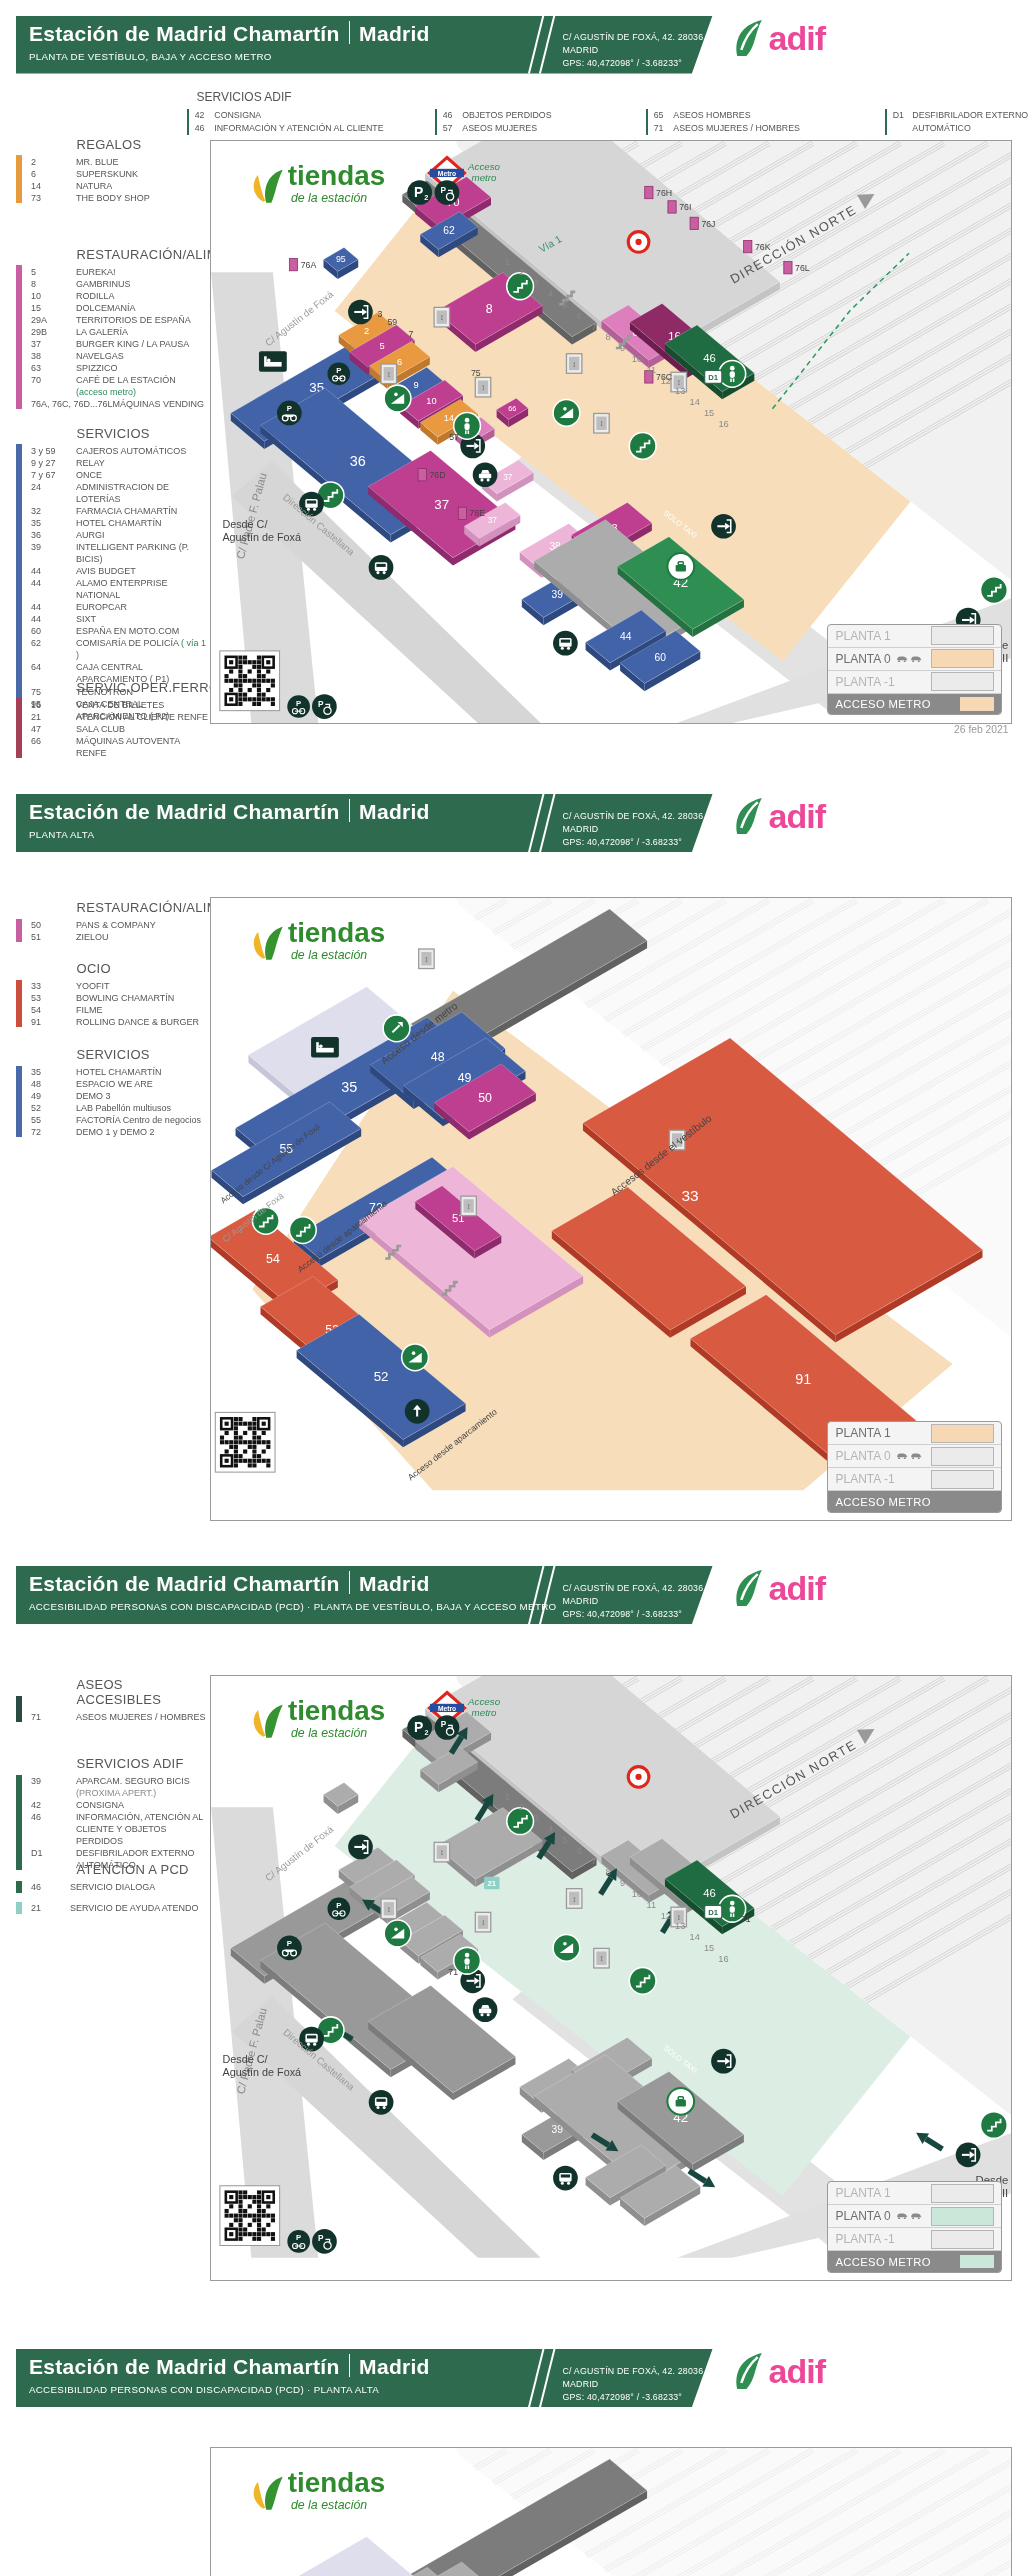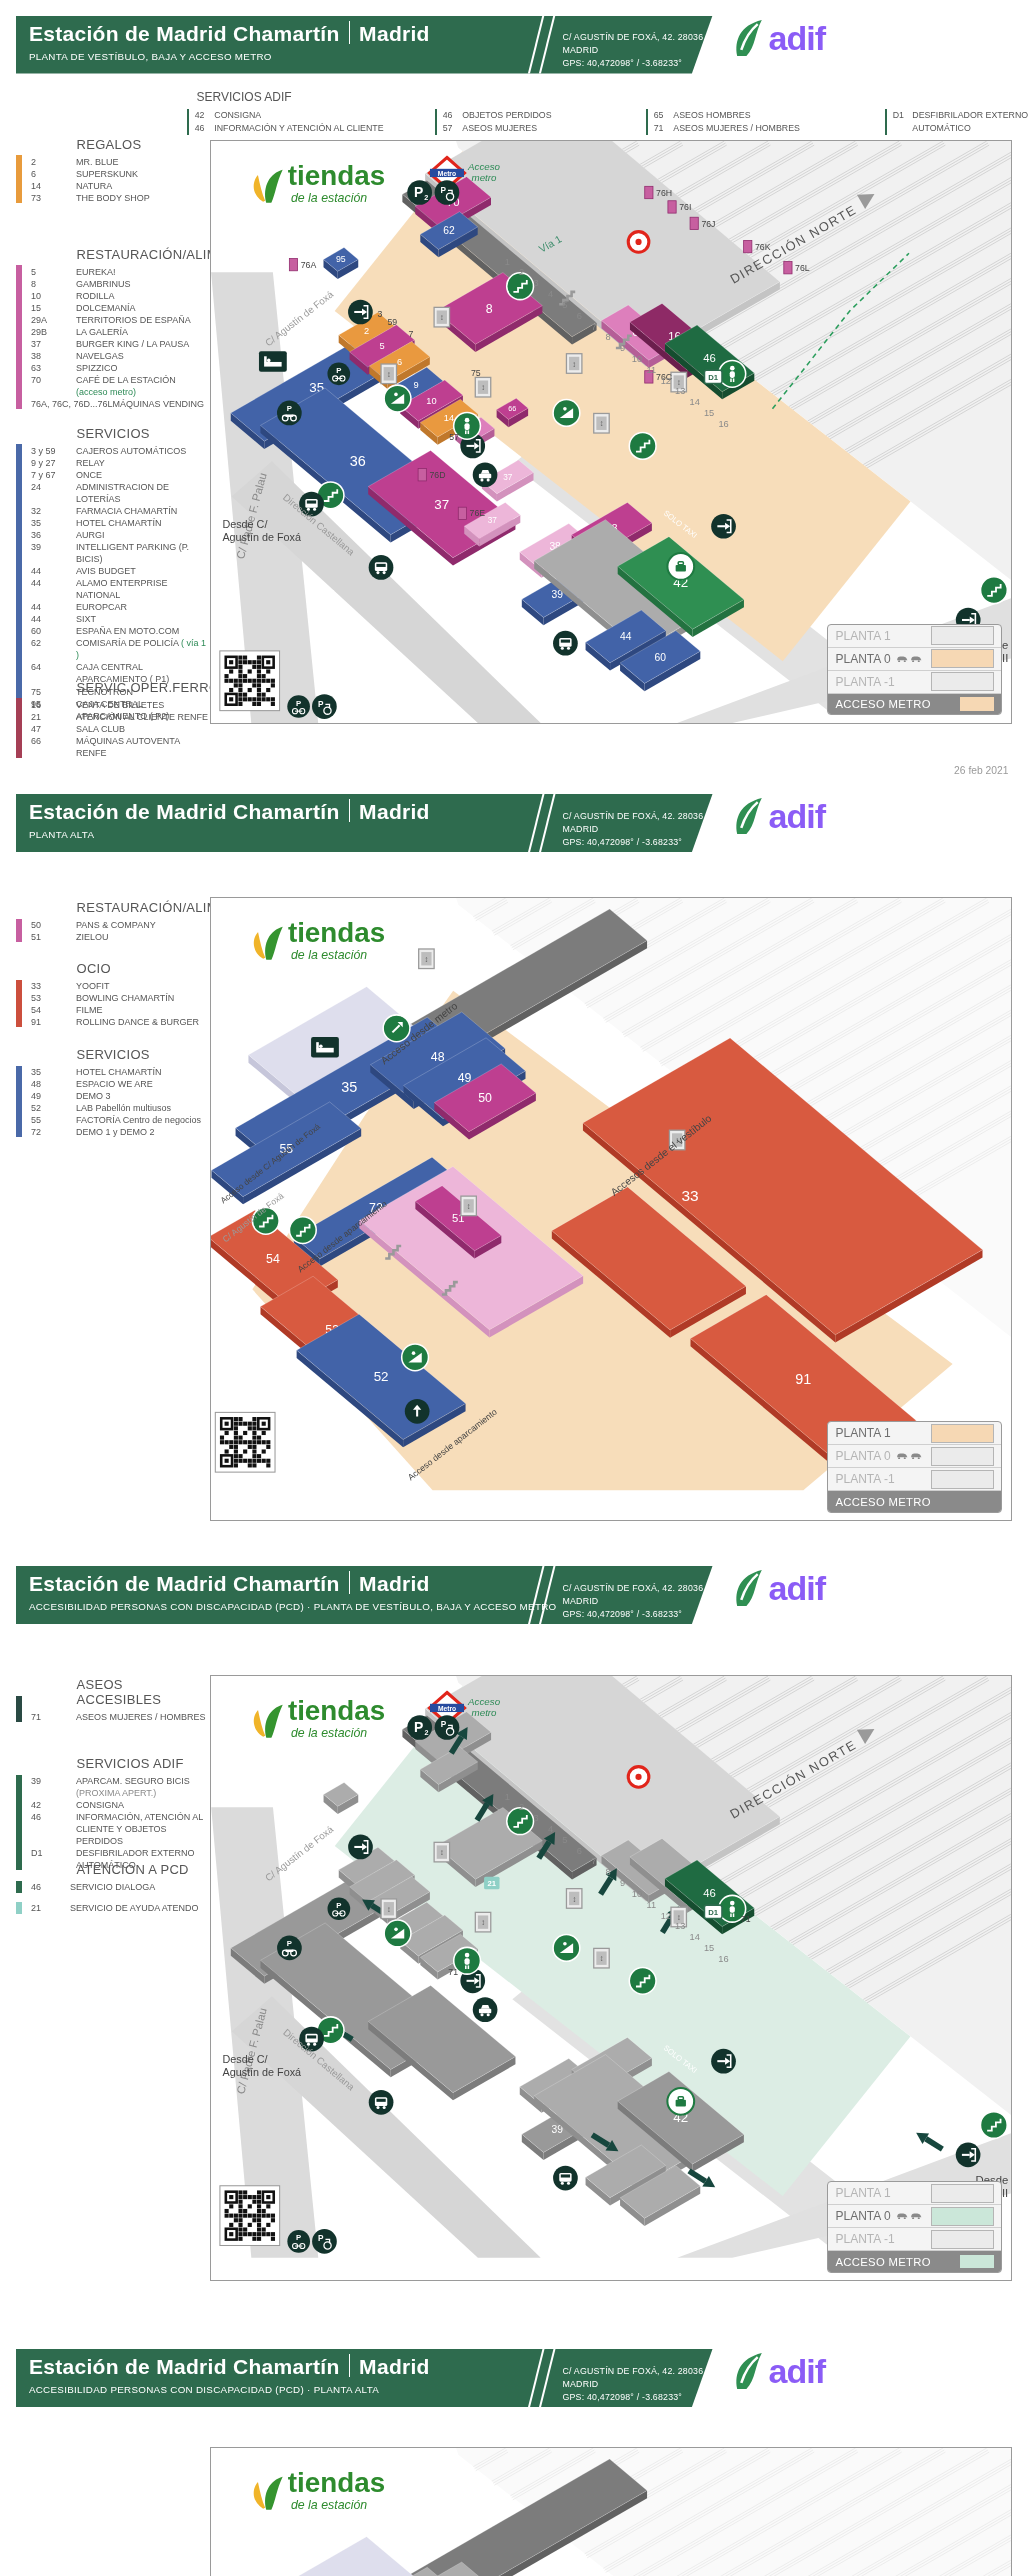--- a/index.html
+++ b/index.html
@@ -10,21 +10,21 @@
   .hdr-green{position:relative;height:58px;background:#2E6B4E;width:697px;
     clip-path:polygon(0 0,100% 0,calc(100% - 20.6px) 100%,0 100%);color:#fff;}
   .hdr-titles{position:absolute;left:13.4px;top:5.2px;white-space:nowrap;}
   .t1{font-size:21px;font-weight:700;letter-spacing:0.3px;}
   .tdiv{display:inline-block;width:1px;height:23px;background:#fff;margin:0 9.3px;vertical-align:-3.1px;}
   .t2{font-size:9.8px;margin-top:5.2px;letter-spacing:0.3px;}
   .slash{position:absolute;top:-4.1px;width:1.5px;height:68px;background:#fff;transform:rotate(14deg);}
   .s1{left:519px}.s2{left:530px}
   .hdr-addr{position:absolute;left:547px;top:15.5px;font-size:8.8px;line-height:1.5;letter-spacing:0.2px;}
   .adif{position:absolute;left:717px;top:3.1px;display:flex;align-items:center;}
-  .adif-t{font-size:34px;font-weight:bold;color:#8b5cf6;letter-spacing:-1px;margin-left:3.1px;}
+  .adif-t{font-size:34px;font-weight:bold;color:#ec4899;letter-spacing:-1px;margin-left:3.1px;}
   
   .toplegend{position:absolute;top:77px;left:0;width:100%;height:54px;color:#555;}
   .toplegend h3{position:absolute;left:181px;top:-2.1px;margin:0;font-size:12px;font-weight:400;color:#555;}
   .tl-col{position:absolute;top:16.5px;border-left:2.6px solid #2E6B4E;padding-left:6.2px;}
   ul{list-style:none;margin:0;padding:0}
   .tl-col li{display:flex;font-size:8.8px;line-height:1.5;}
   .tl-col .n{min-width:19.6px;}
   
   .sidebar{position:absolute;left:0;top:0;width:194px;height:100%;}
   .lgroup{position:absolute;left:0;width:100%;}
@@ -922,21 +922,21 @@
           <div class="fb-row">
             <span class="fb-lab">PLANTA -1</span>
             <span class="fb-cell"></span>
           </div>
           <div class="fb-metro">
             <span>ACCESO METRO</span>
             <span class="fb-mcell" style="background: rgb(246, 216, 180);"></span>
           </div>
         </div>
     </div>
-    <div class="map-date" style="top:749px">26 feb 2021</div>
+    <div class="map-date" style="top:708px">26 feb 2021</div>
   </section>
 
   <section class="panel" id="p2" style="top:794px;height:752px">
     <header>
       <div class="hdr-green">
         <div class="hdr-titles">
           <span class="t1">Estación de Madrid Chamartín</span><span class="tdiv"></span><span class="t1">Madrid</span>
           <div class="t2">PLANTA ALTA</div>
         </div>
         <span class="slash s1"></span>

